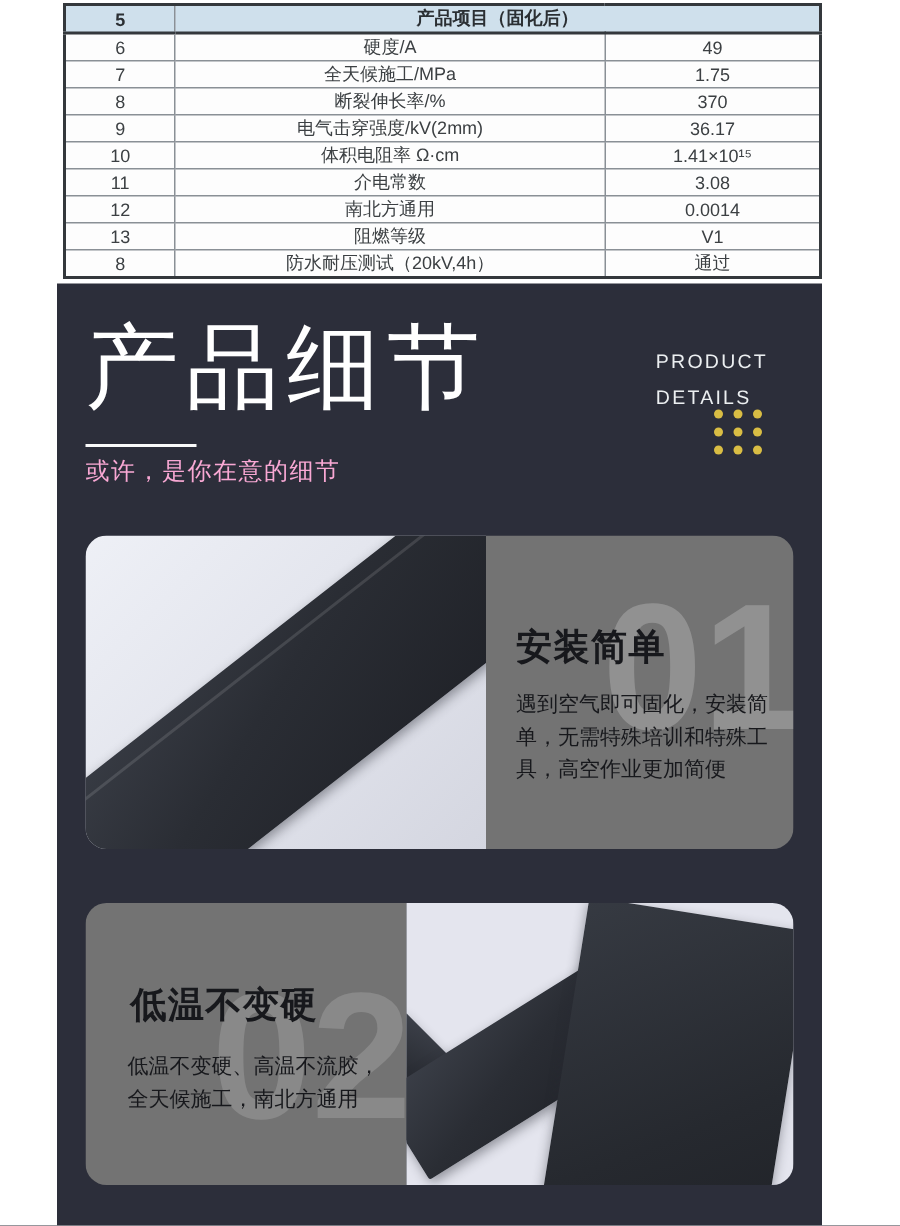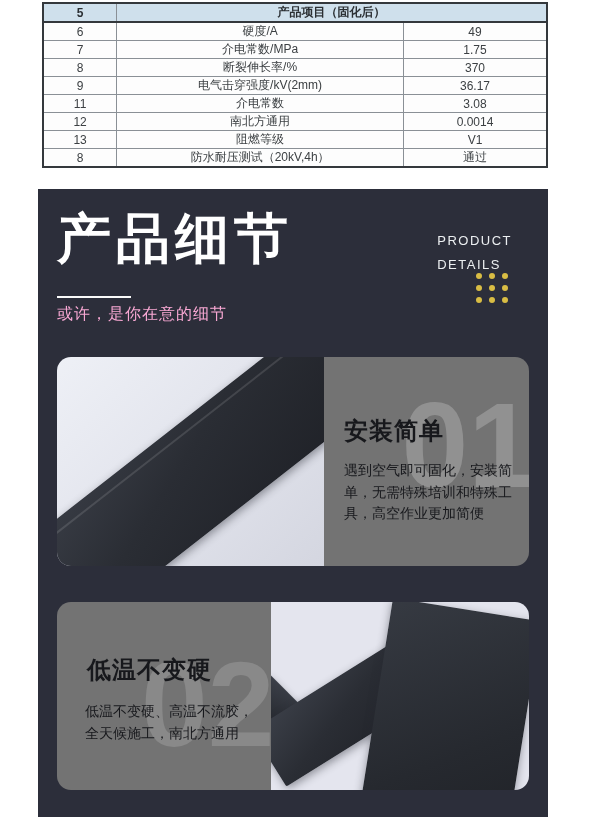--- a/index.html
+++ b/index.html
@@ -33,21 +33,21 @@
   .col-name { width:288px; }
   .col-val { width:144px; }
 
   
   .panel {
     position:absolute; left:38px; top:189px; width:510px; height:628px;
     background:#2c2e3a;
   }
   .panel-title {
     position:absolute; left:19px; top:14px;
-    color:#ffffff; font-size:54px; font-weight:700; letter-spacing:5px;
+    color:#ffffff; font-size:62px; font-weight:400; letter-spacing:5px;
   }
   .eyebrow {
     position:absolute; right:36px; top:40px; 
     color:#eceff1; font-size:13px; font-weight:500;
     letter-spacing:1.5px; line-height:1.85;
   }
   .dots {
     position:absolute; right:40px; top:84px;
     display:grid; grid-template-columns:repeat(3,6px); gap:6px 7px;
   }
@@ -105,32 +105,37 @@
     <td class="col-no">5</td>
     <td class="col-name" colspan="2">产品项目（固化后）</td>
   </tr>
   <tr>
     <td class="col-no">6</td>
     <td class="col-name">硬度/A</td>
     <td class="col-val">49</td>
   </tr>
   <tr>
     <td class="col-no">7</td>
-    <td class="col-name">介电常数/MPa</td>
+    <td class="col-name">全天候施工/MPa</td>
     <td class="col-val">1.75</td>
   </tr>
   <tr>
     <td class="col-no">8</td>
     <td class="col-name">断裂伸长率/%</td>
     <td class="col-val">370</td>
   </tr>
   <tr>
     <td class="col-no">9</td>
     <td class="col-name">电气击穿强度/kV(2mm)</td>
     <td class="col-val">36.17</td>
+  </tr>
+  <tr>
+    <td class="col-no">10</td>
+    <td class="col-name">体积电阻率 Ω·cm</td>
+    <td class="col-val">1.41×10¹⁵</td>
   </tr>
   <tr>
     <td class="col-no">11</td>
     <td class="col-name">介电常数</td>
     <td class="col-val">3.08</td>
   </tr>
   <tr>
     <td class="col-no">12</td>
     <td class="col-name">南北方通用</td>
     <td class="col-val">0.0014</td>

